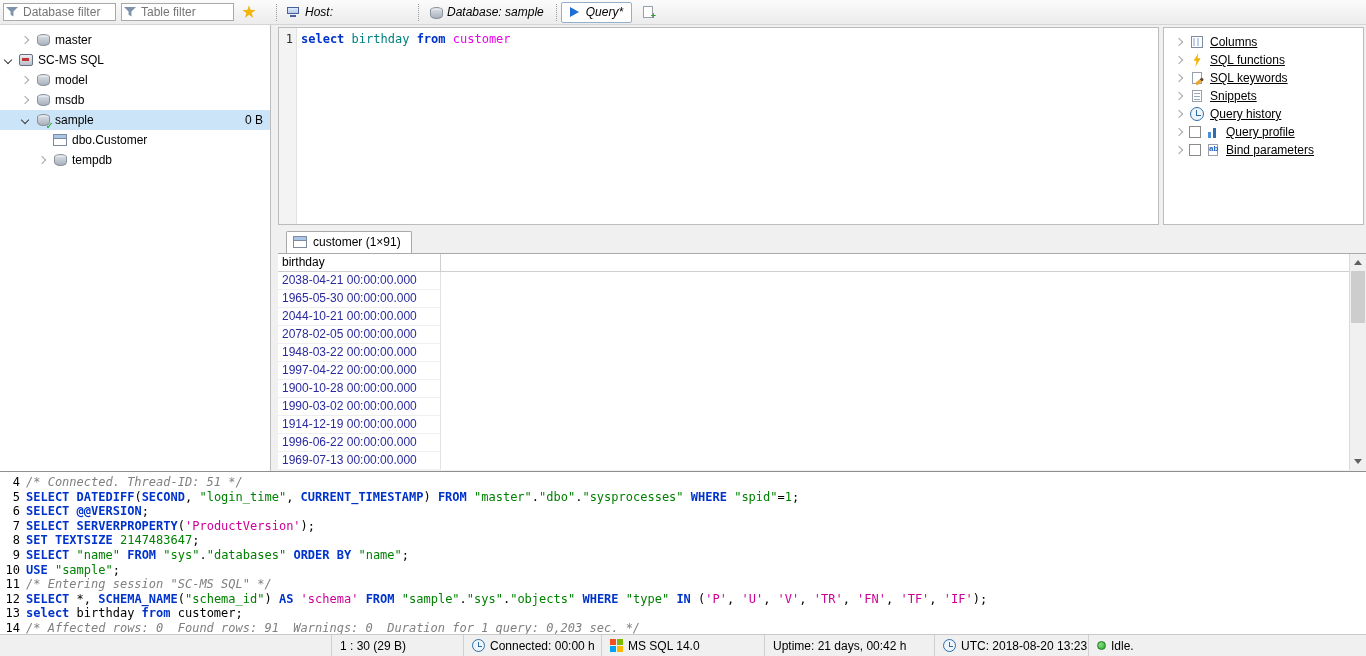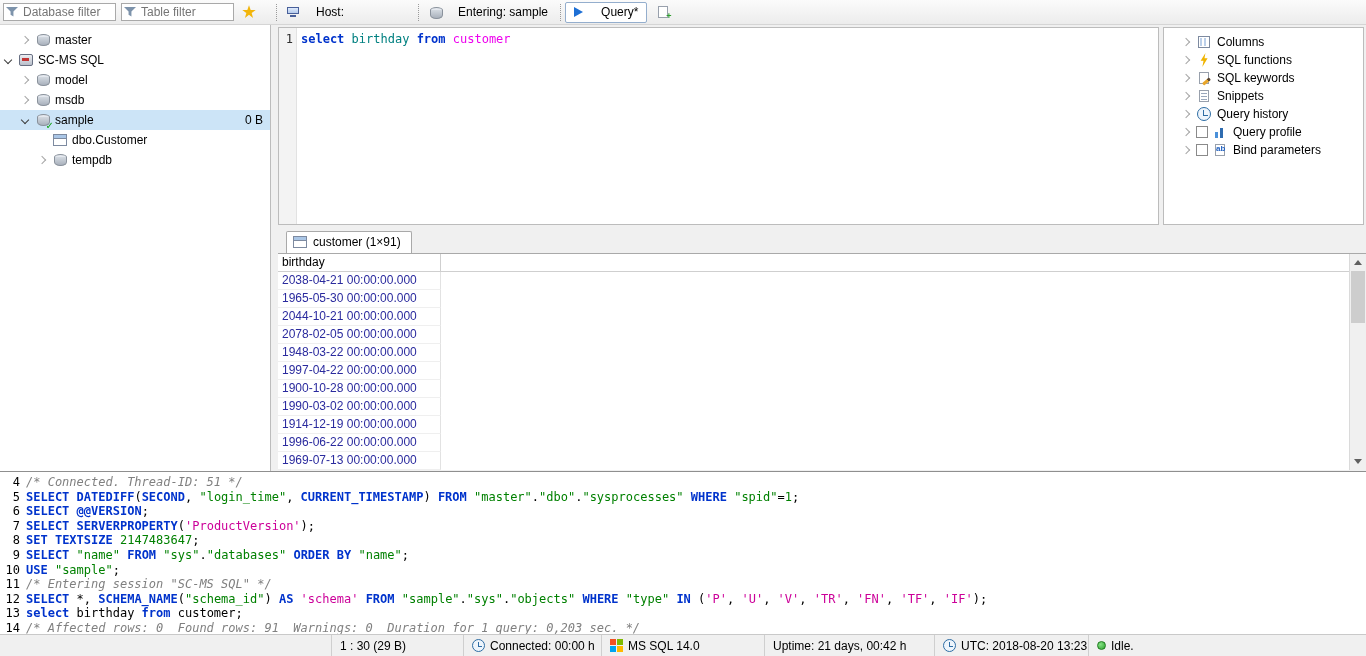--- a/index.html
+++ b/index.html
@@ -19,21 +19,21 @@
   }
   .tb-left { width:272px; flex:0 0 272px; display:flex; align-items:center; gap:5px; padding-left:3px; }
   .filter-box { position:relative; }
   .filter-box input {
     width:113px; height:18px; border:1px solid #a9a9a9; background:#fff;
     font-family:inherit; font-size:12px; padding:0 2px 0 19px; outline:none;
   }
   .filter-box .funnel-icon { position:absolute; left:2px; top:2px; }
   .tb-btn { border:none; background:transparent; padding:1px 2px; height:22px; display:flex; align-items:center; }
   .tb-sep { width:1px; height:17px; border-left:1px dotted #9a9a9a; margin:0 4px; }
-  .main-tab { display:flex; align-items:center; gap:16px; height:21px; padding:0 8px 0 5px; color:#000; }
+  .main-tab { display:flex; align-items:center; gap:5px; height:21px; padding:0 8px 0 5px; color:#000;font-style:italic; }
   .main-tab.host { width:133px; }
   .main-tab.active { background:#fff; border:1px solid #94aecd; border-radius:2px; }
 
   
   .icon16 { width:16px; height:16px; position:relative; display:inline-block; flex:0 0 16px; }
   .icon14 { width:14px; height:14px; position:relative; display:inline-block; flex:0 0 14px; }
   .icon13 { width:13px; height:13px; position:relative; display:inline-block; flex:0 0 13px; }
 
   .funnel-icon { width:14px; height:14px; position:relative; display:inline-block; }
   .funnel-icon::before { content:''; position:absolute; inset:2px 1px; background:#7d93ab;
@@ -136,21 +136,21 @@
   .tk-num { color:var(--c-number,#008000); }
   .tk-str { color:var(--c-string,#cc0099); }
   .tk-cmt { color:var(--c-comment,#808080); font-style:italic; }
   .tk-pl  { color:#000; }
   .tk-col { color:var(--c-column-name,#008080); }
   .tk-tbl { color:var(--c-table-name,#ff00ff); }
 
   
   #helpers-panel { position:absolute; left:1163px; top:27px; width:201px; height:198px;
     background:#fff; border:1px solid #bcbcbc; padding-top:5px; overflow:hidden; }
-  .helper-row { height:18px; display:flex; align-items:center; padding-left:19px; }
+  .helper-row { height:18px; display:flex; align-items:center; padding-left:12px;text-decoration:underline; }
   .helper-row .icon16 { margin-right:5px; }
 
   
   #results-tabs { position:absolute; left:278px; top:231px; height:22px; display:flex; align-items:flex-end; }
   .res-tab { display:flex; align-items:center; gap:5px; background:#fff; border:1px solid #a9a9a9; border-bottom:none;
     padding:2px 10px 3px 5px; margin-left:8px; border-radius:2px 2px 0 0; }
   #grid { position:absolute; left:278px; top:253px; width:1088px; height:217px; background:#fff;
     border-top:1px solid #a9a9a9; overflow:hidden; }
   .g-hrow { display:flex; height:18px; border-bottom:1px solid #cfcfcf; }
   .g-hcell { width:163px; border-right:1px solid #cfcfcf; padding:1px 4px; white-space:nowrap; }
@@ -203,21 +203,21 @@
 
   <div class="main-tab host">
     <span class="icon14 host-icon"></span>
     <span>Host:</span>
   </div>
 
   <span class="tb-sep"></span>
 
   <div class="main-tab">
     <span class="icon14 database-icon"></span>
-    <span>Entering: sample</span>
+    <span>Database: sample</span>
   </div>
 
   <span class="tb-sep"></span>
 
   <div class="main-tab active">
     <span class="icon14 play-icon"></span>
     <span>Query*</span>
   </div>
 
   <button class="tb-btn" style="margin-left:6px">

